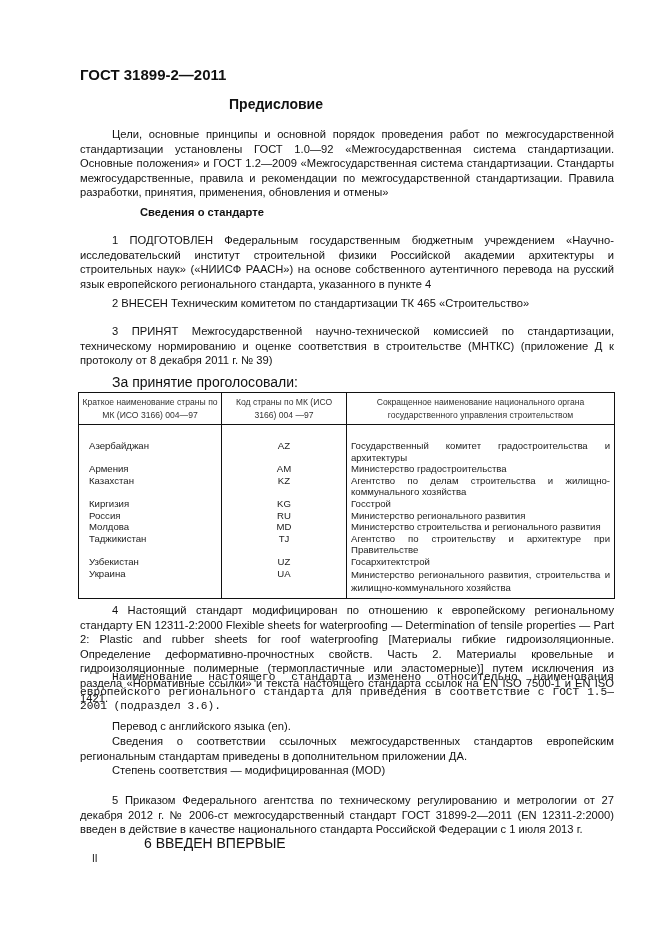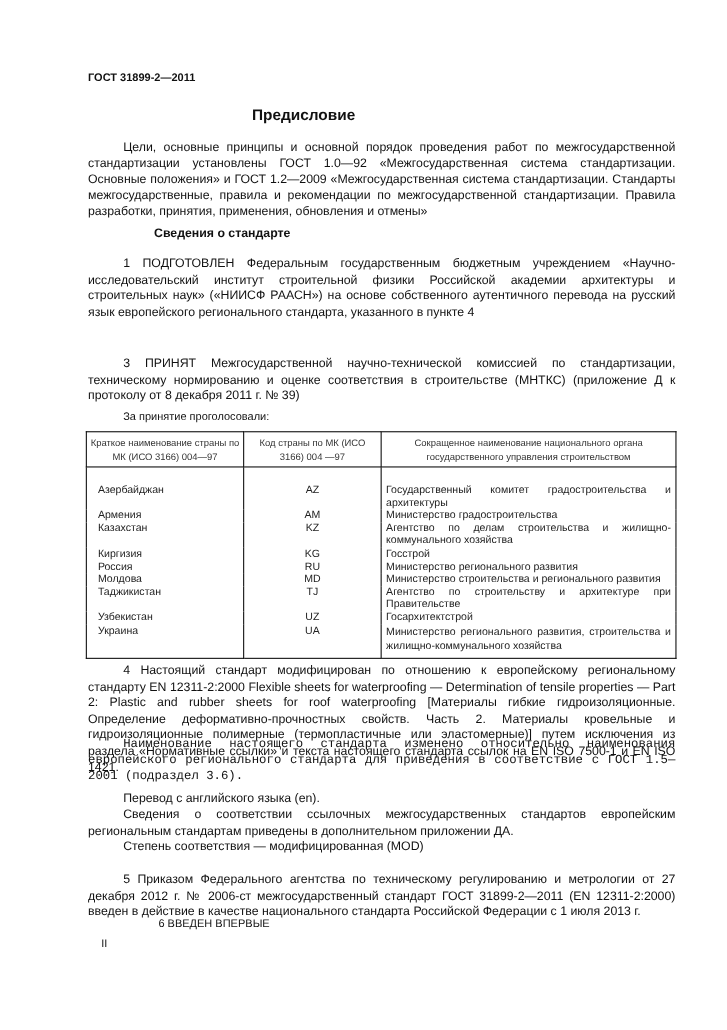--- a/index.html
+++ b/index.html
@@ -1,26 +1,26 @@
 <!DOCTYPE html>
 <html><head>
 <meta charset="utf-8">
 <style>
   html, body { margin: 0; padding: 0; background: #ffffff; }
   body { width: 661px; height: 936px; position: relative; overflow: hidden;
          font-family: "Liberation Sans", sans-serif; color: #111; }
   .page { position: absolute; left: 0; top: 0; width: 661px; height: 936px; }
-  .doc-code { position: absolute; left: 80px; top: 66px; font-size: 10px; font-weight: bold; }
+  .doc-code { position: absolute; left: 80px; top: 66px; font-size: 15px; font-weight: bold; }
   .title { position: absolute; left: 0; width: 552px; top: 96px; text-align: center;
            font-size: 14px; font-weight: bold; }
   .para { position: absolute; left: 80px; width: 534px; font-size: 11.2px; line-height: 14.6px;
           text-align: justify; }
   .para.indent { text-indent: 32px; }
   .subhead { position: absolute; left: 112px; font-size: 11.2px; font-weight: bold; margin-left: 28px; }
-  .line { position: absolute; left: 112px; font-size: 10px; }
+  .line { position: absolute; left: 112px; font-size: 14px; }
 
   table.vote { position: absolute; left: 78px; top: 392px; width: 537px; border-collapse: collapse;
                font-size: 9.6px; }
   table.vote th { font-weight: normal; color: #333; border: 1px solid #111; height: 31px;
                   padding: 0 3px; line-height: 13px; text-align: center; vertical-align: middle; font-size: 8.6px; }
   table.vote td { border-left: 1px solid #111; border-right: 1px solid #111; padding: 0 4px;
                   vertical-align: top; line-height: 11.6px; color: #222; }
   table.vote tr.last td { border-bottom: 1px solid #111; padding-bottom: 3px; }
   table.vote tr.first td { padding-top: 15px; }
   td.c1 { width: 128px; padding-left: 10px !important; }
@@ -34,20 +34,21 @@
 <div class="page">
   <div class="doc-code">ГОСТ 31899-2—2011</div>
   <div class="title">Предисловие</div>
 
   <div class="para indent" style="top:127px;">Цели, основные принципы и основной порядок проведения работ по межгосударственной стандартизации установлены ГОСТ 1.0—92 «Межгосударственная система стандартизации. Основные положения» и ГОСТ 1.2—2009 «Межгосударственная система стандартизации. Стандарты межгосударственные, правила и рекомендации по межгосударственной стандартизации. Правила разработки, принятия, применения, обновления и отмены»</div>
 
   <div class="subhead" style="top:206px;">Сведения о стандарте</div>
 
   <div class="para indent" style="top:233px;">1  ПОДГОТОВЛЕН Федеральным государственным бюджетным учреждением «Научно-исследовательский институт строительной физики Российской академии архитектуры и строительных наук» («НИИСФ РААСН») на основе собственного аутентичного перевода на русский язык европейского регионального стандарта, указанного в пункте 4</div>
 
+  <div class="para indent" style="top:296px;">2  ВНЕСЕН Техническим комитетом по стандартизации ТК 465 «Строительство»</div>
 
   <div class="para indent" style="top:324px;">3  ПРИНЯТ Межгосударственной научно-технической комиссией по стандартизации, техническому нормированию и оценке соответствия в строительстве (МНТКС) (приложение Д к протоколу от 8 декабря 2011 г. № 39)</div>
 
   <div class="line" style="top:374px;">За принятие проголосовали:</div>
 
   <table class="vote">
     <thead>
       <tr>
         <th style="width:128px;">Краткое наименование страны по МК (ИСО 3166) 004—97</th>
         <th style="width:116px;">Код страны по МК (ИСО 3166) 004 —97</th>

